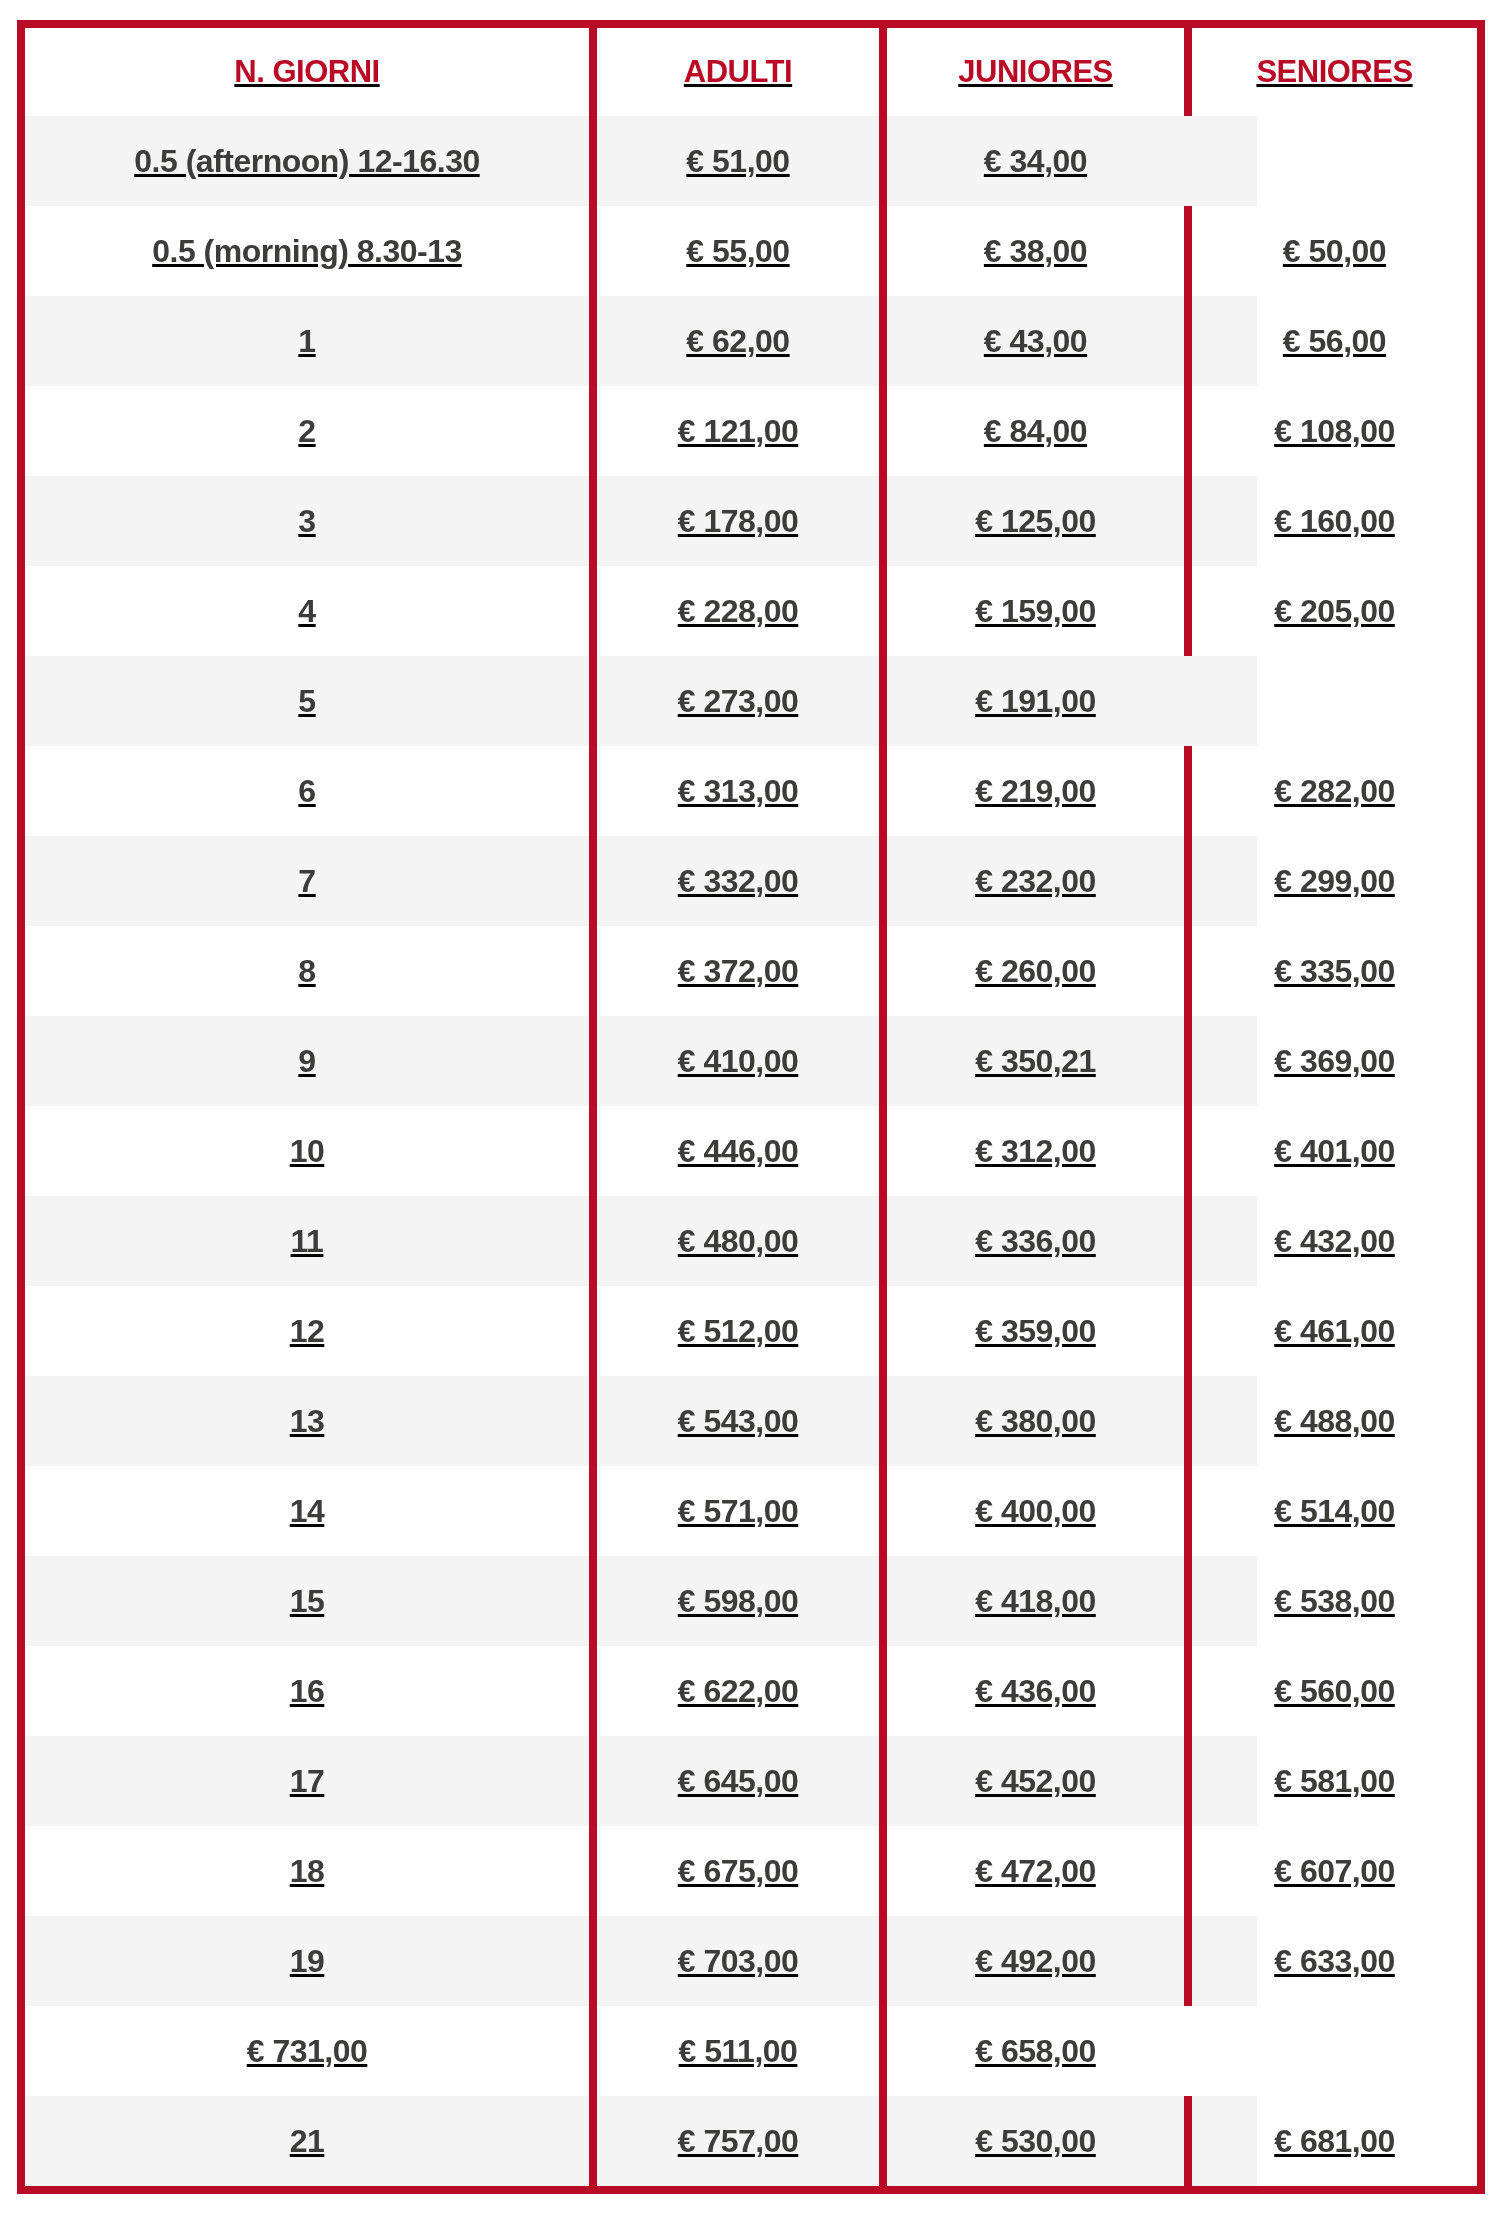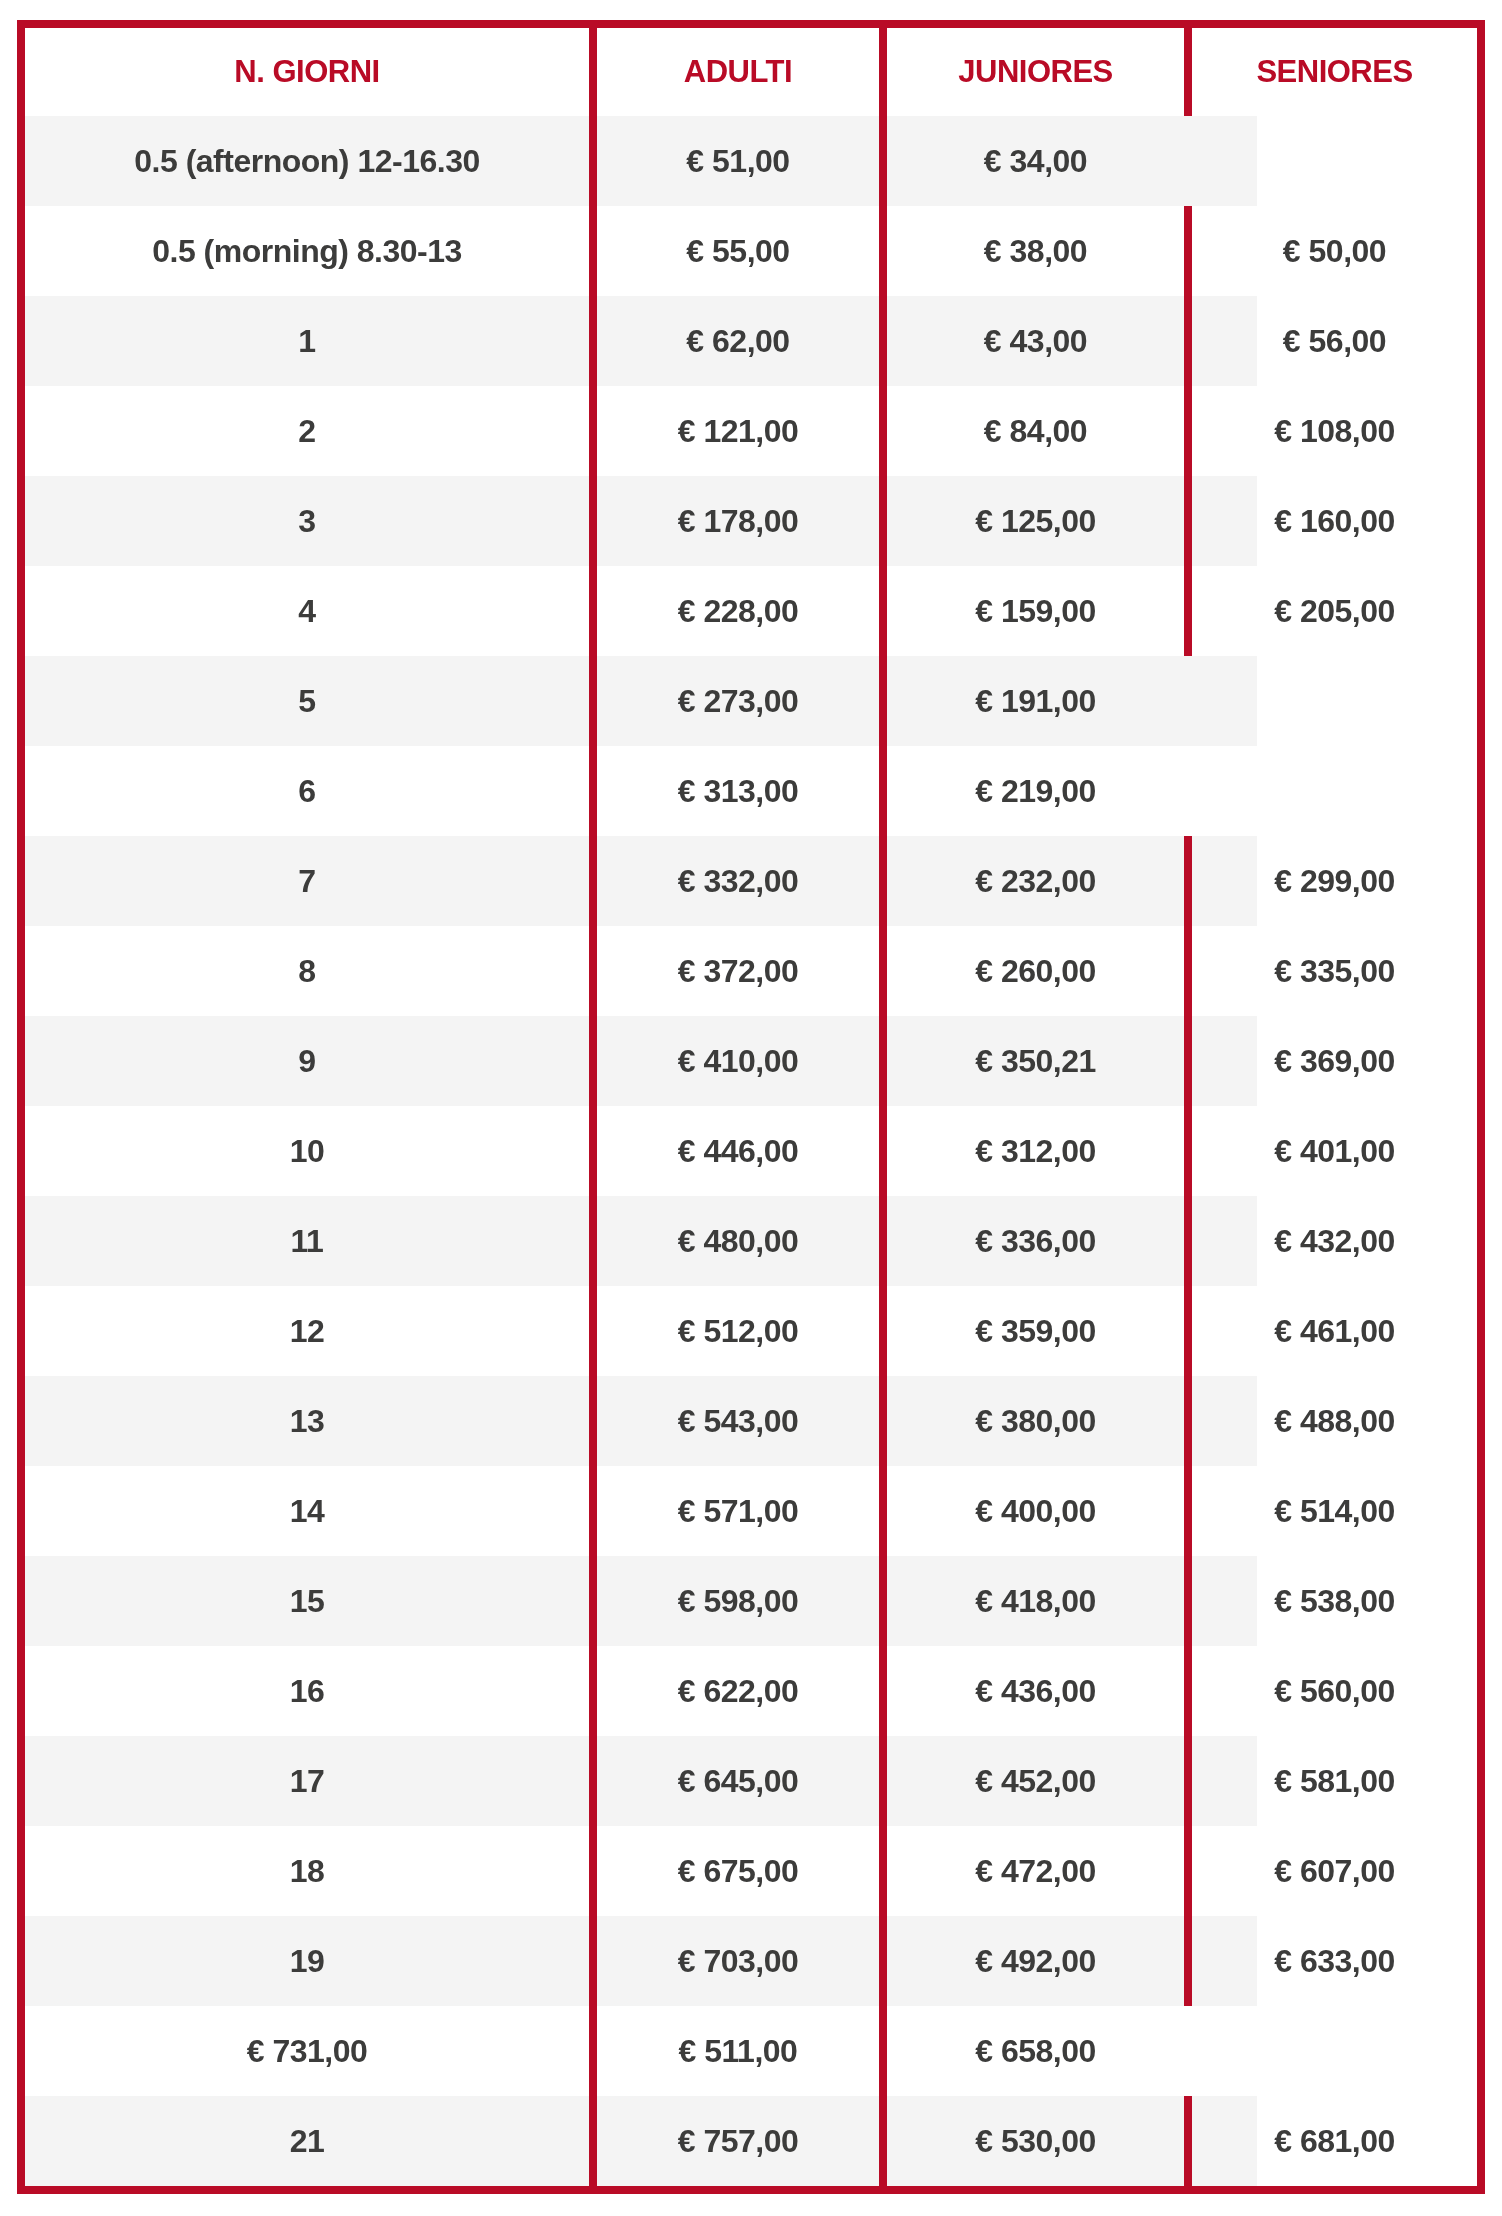--- a/index.html
+++ b/index.html
@@ -20,20 +20,21 @@
     left: 17px;
     top: 20px;
     width: 1468px;
     border: 8px solid var(--accent);
     background: #ffffff;
   }
   .row {
     display: grid;
     grid-template-columns: 564px 290px 305px 293px;
     width: 1232px;
+    text-decoration: underline;
   }
   .header-row { height: 88px; }
   .data-row   { height: 90px; }
   .data-row.alt { background: var(--altbg); }
   .cell {
     box-sizing: border-box;
     display: flex;
     align-items: center;
     justify-content: center;
     text-align: center;
@@ -102,20 +103,21 @@
   </div>
       <div class="row data-row alt">
     <div class="cell">5</div>
     <div class="cell">€ 273,00</div>
     <div class="cell">€ 191,00</div>
   </div>
       <div class="row data-row">
     <div class="cell">6</div>
     <div class="cell">€ 313,00</div>
     <div class="cell">€ 219,00</div>
+    <div class="cell">€ 282,00</div>
   </div>
       <div class="row data-row alt">
     <div class="cell">7</div>
     <div class="cell">€ 332,00</div>
     <div class="cell">€ 232,00</div>
     <div class="cell">€ 299,00</div>
   </div>
       <div class="row data-row">
     <div class="cell">8</div>
     <div class="cell">€ 372,00</div>

